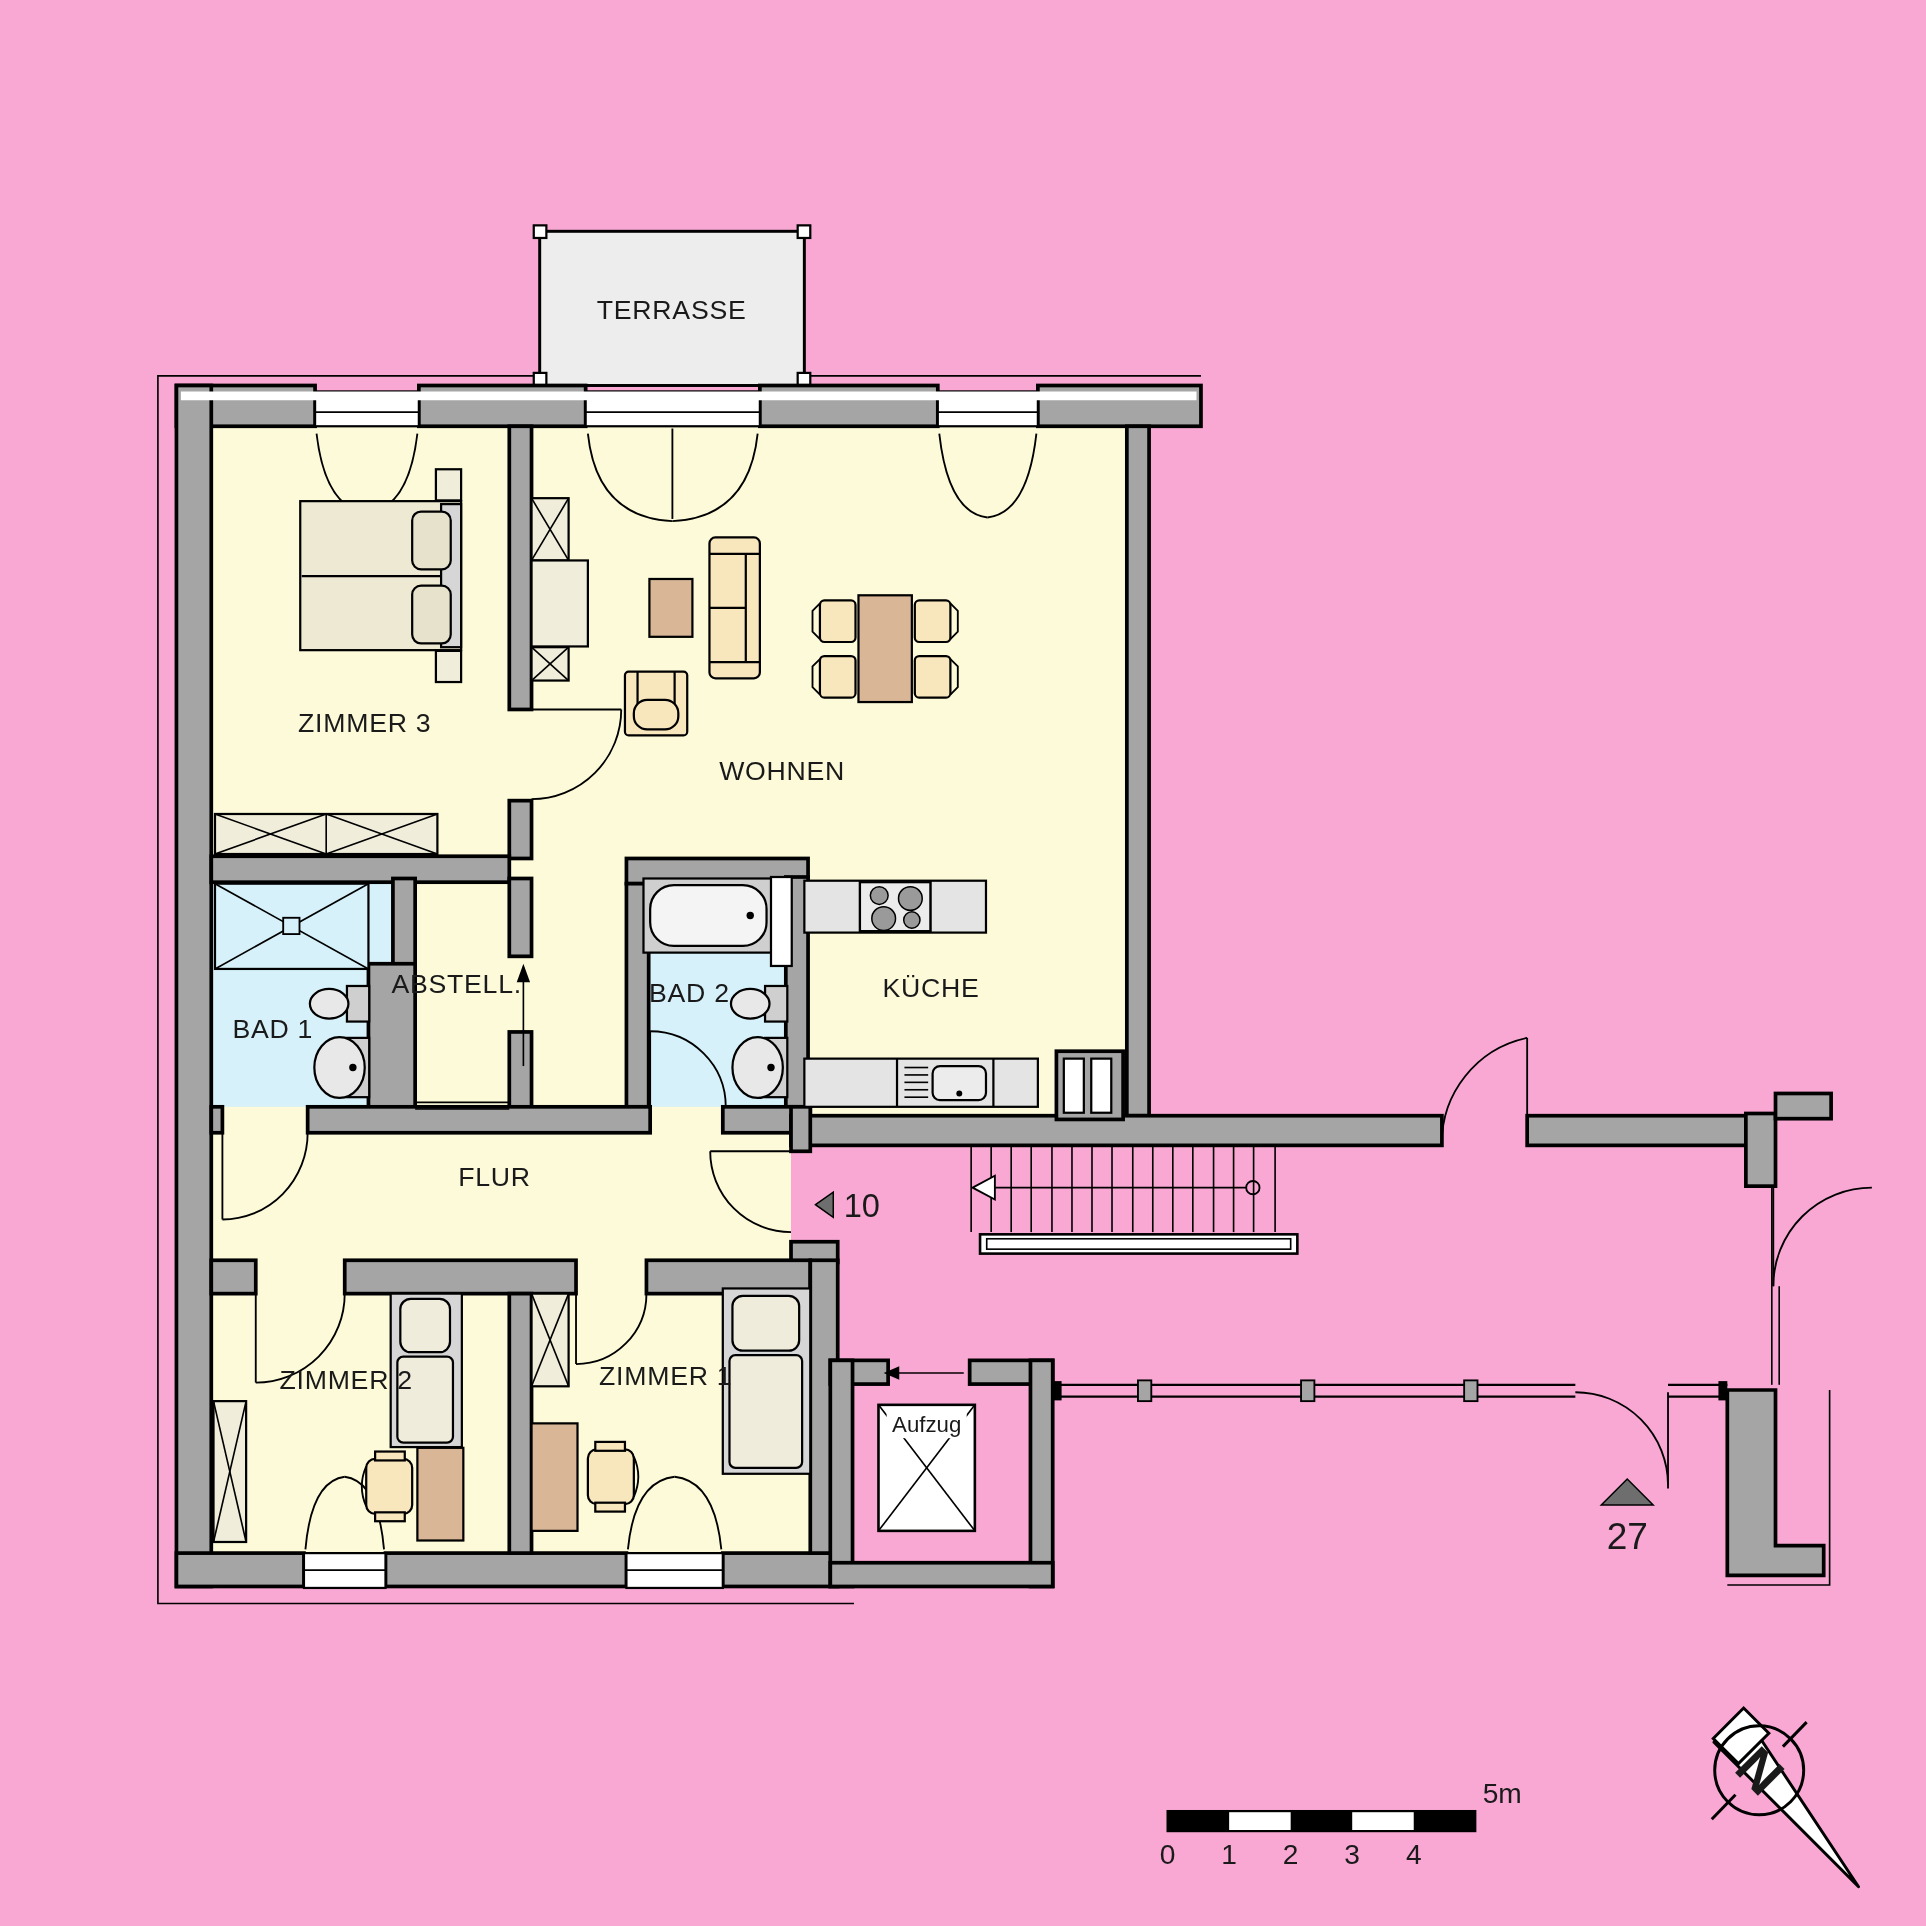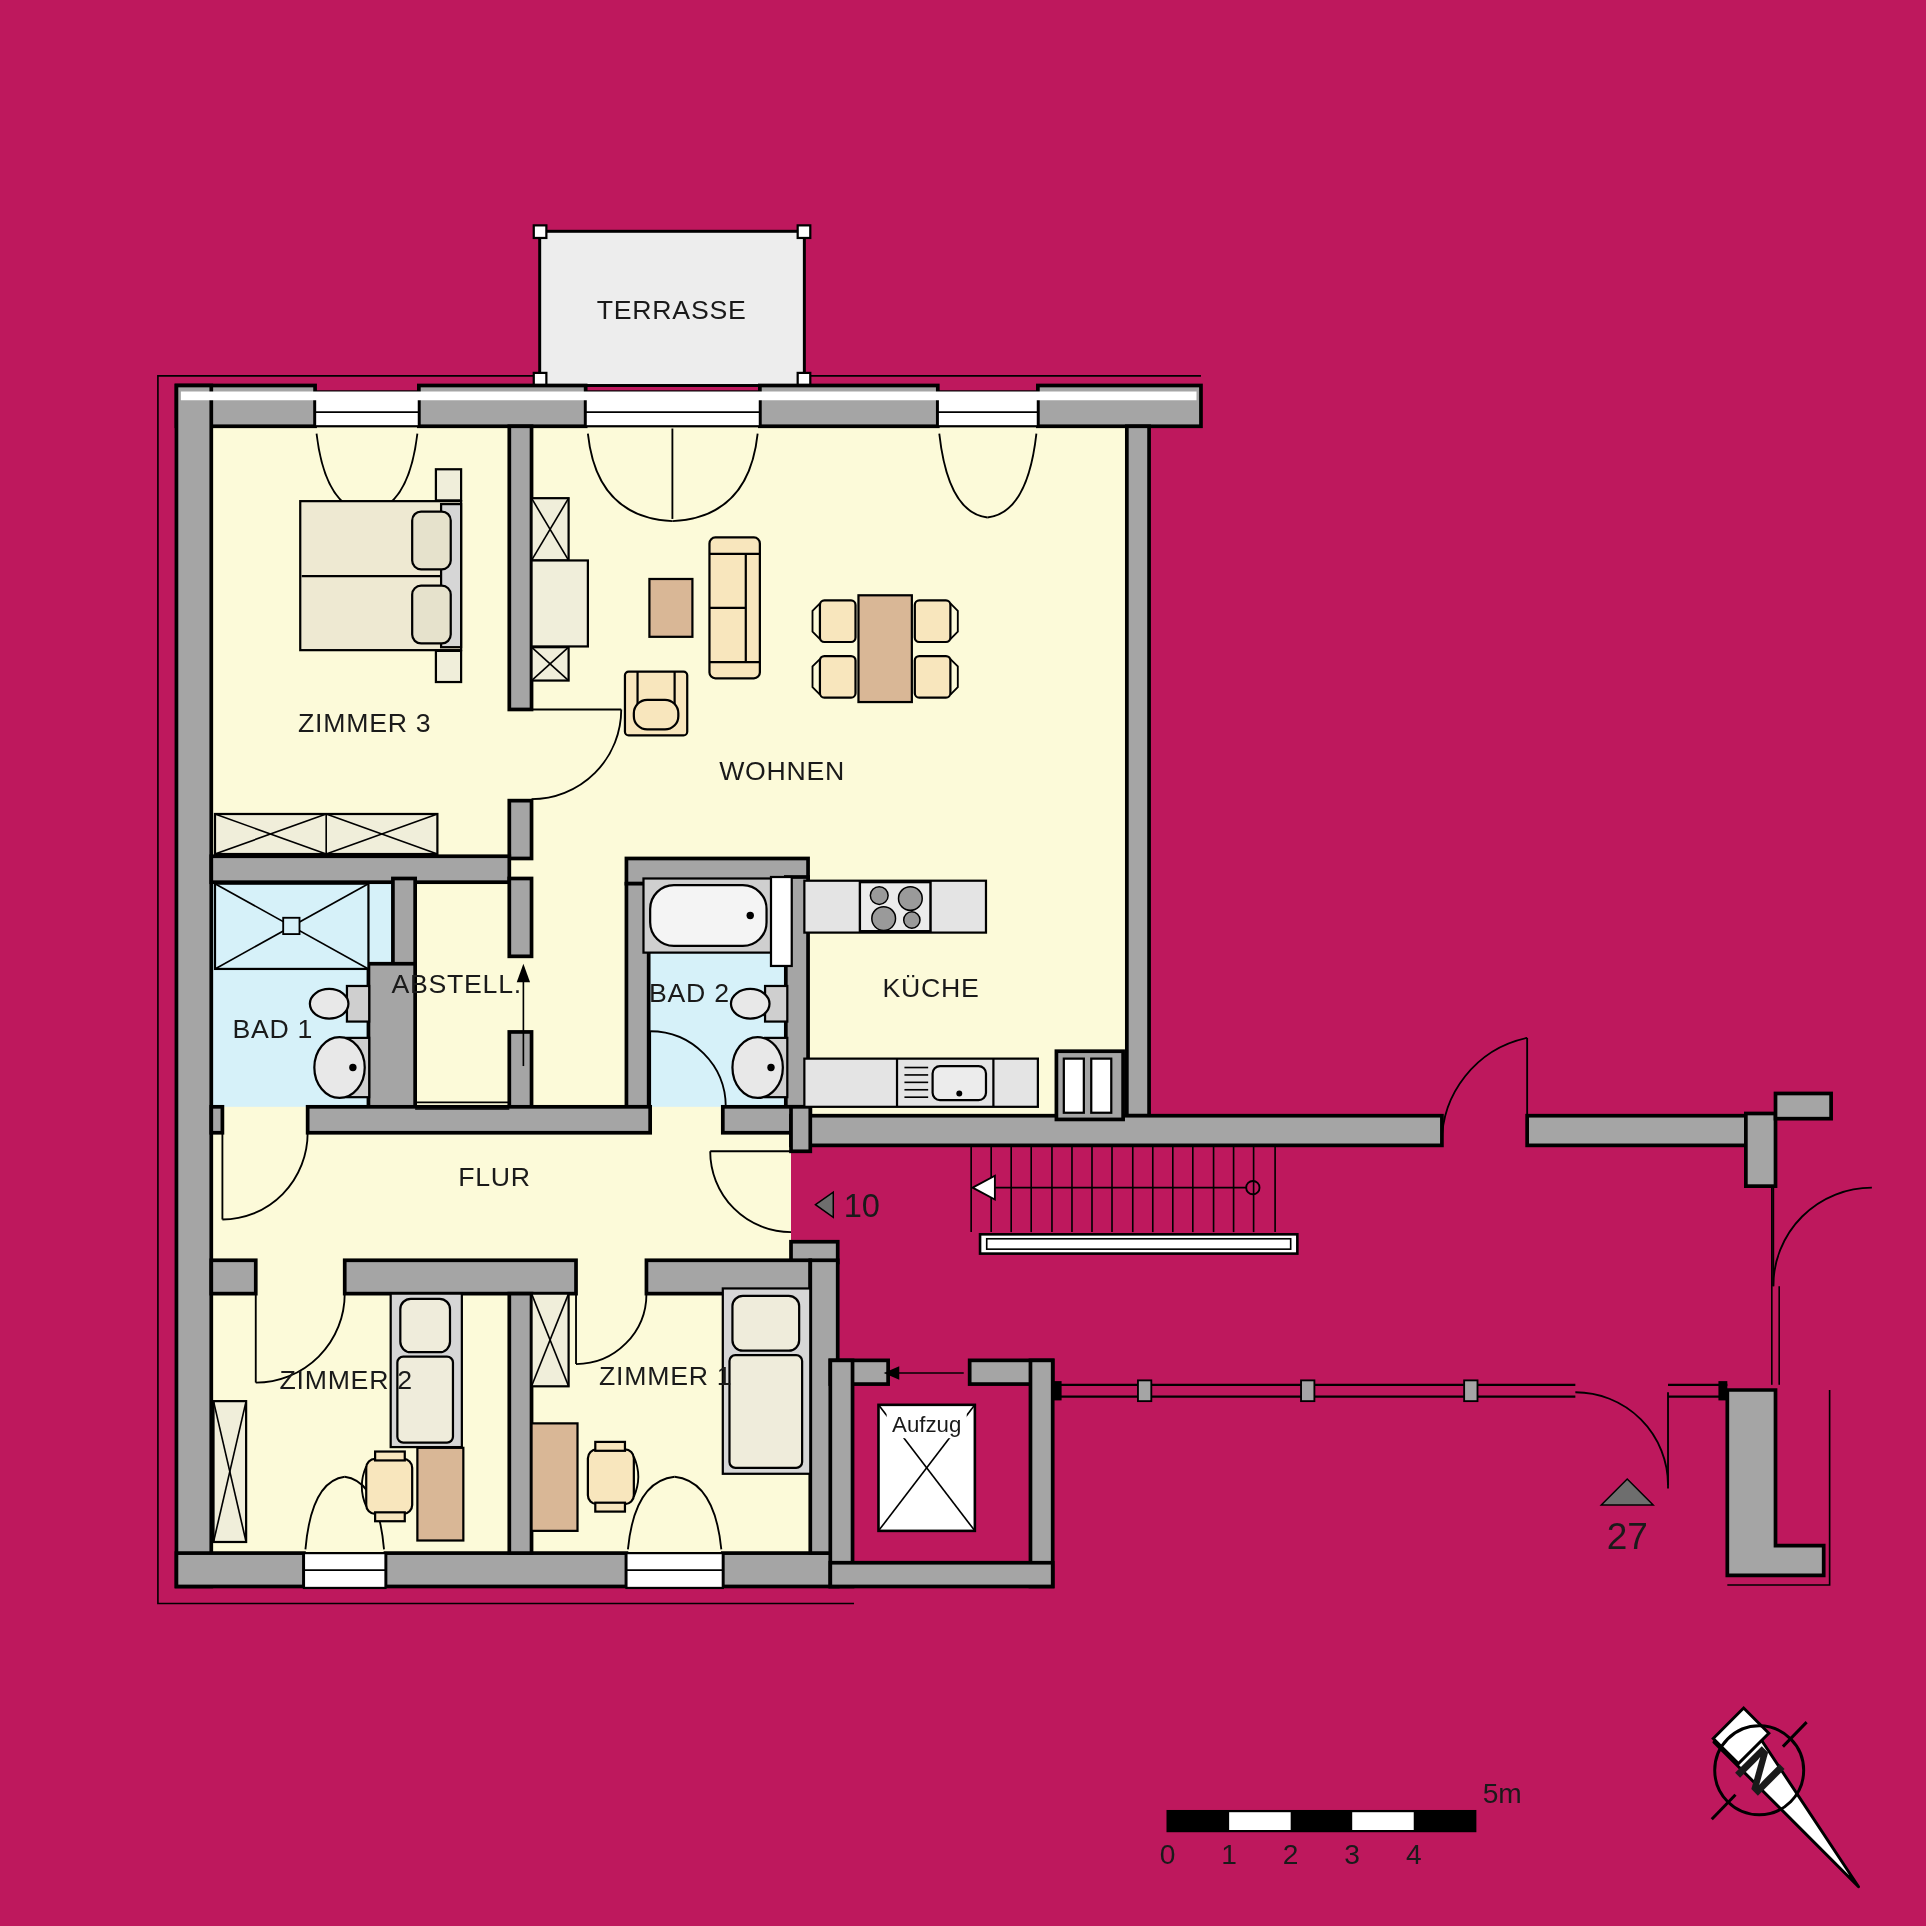--- a/index.html
+++ b/index.html
@@ -1,16 +1,16 @@
 <!DOCTYPE html>
 <html style="font-size:12px"><head>
 <meta charset="utf-8">
 <style>
   html,body{margin:0;padding:0;background:#ffffff;}
-  .stage{width:1926px;height:1926px;position:relative;background:#be185d;font-family:"Liberation Sans",sans-serif;}
+  .stage{width:1926px;height:1926px;position:relative;background:#f9a8d4;font-family:"Liberation Sans",sans-serif;}
   svg{display:block;}
   text{font-family:"Liberation Sans",sans-serif;fill:#1a1a1a;}
   .room-label{font-size:36px;letter-spacing:1px;}
   .small-label{font-size:30px;}
   .num-label{font-size:44px;}
   .num-label-big{font-size:50px;}
   .scale-label{font-size:38px;}
   .wall{fill:#a5a5a5;stroke:#000000;stroke-width:5;}
   .arc{fill:none;stroke:#000000;stroke-width:2.5;}
   .leaf{stroke:#000000;stroke-width:2.5;}

